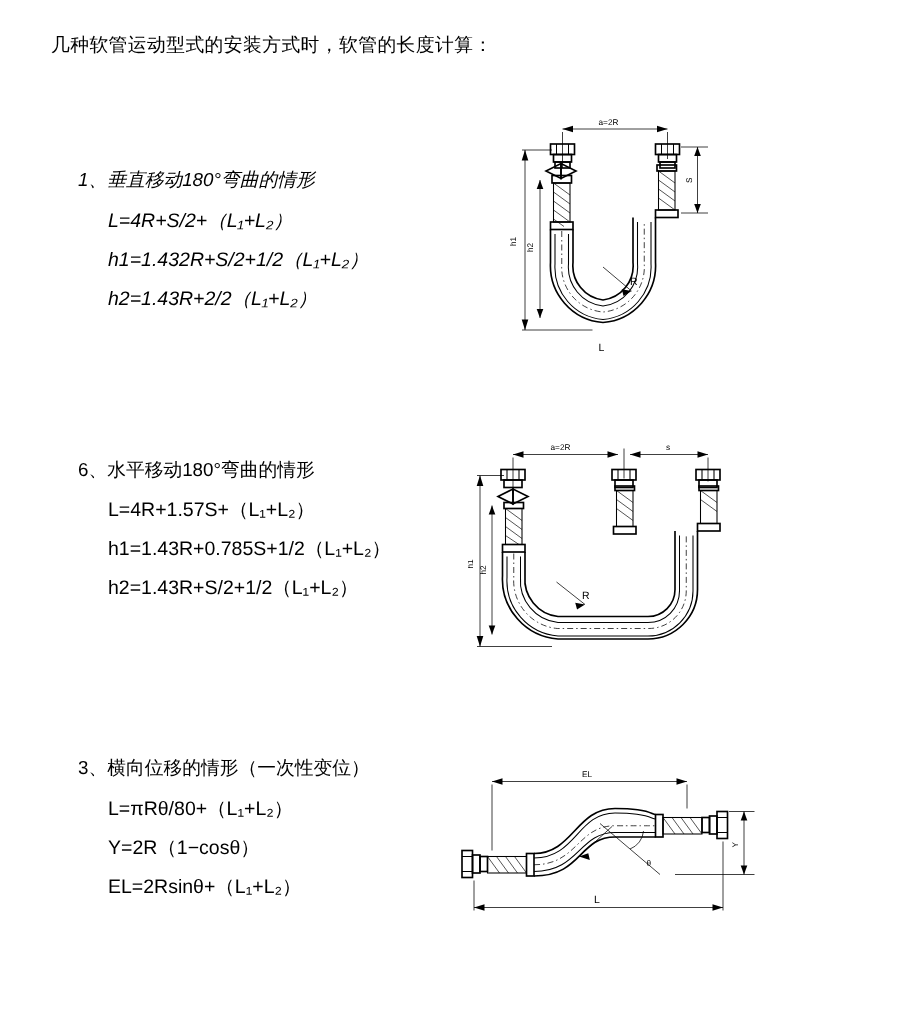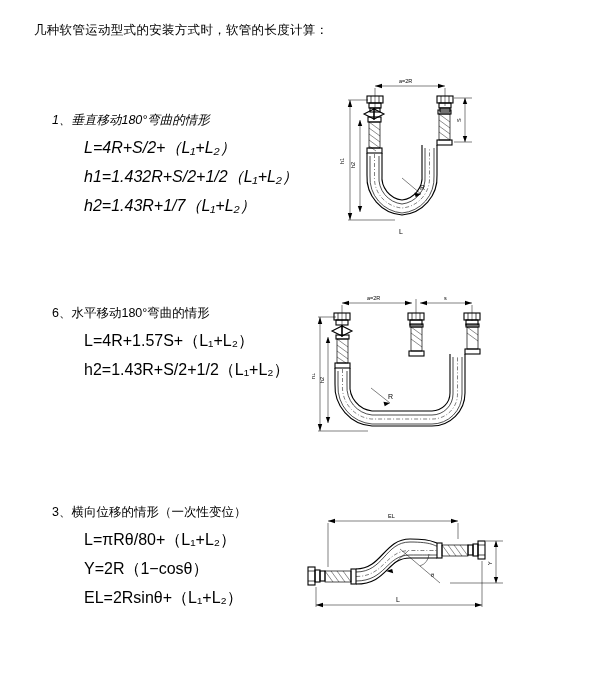--- a/index.html
+++ b/index.html
@@ -30,23 +30,23 @@
   }
   .section {
     position: absolute;
   }
   .sec-title {
     font-size: 12.5px;
     white-space: nowrap;
     margin-bottom: 9px;
   }
   .formula {
-    font-size: 16px;
+    font-size: 13px;
     white-space: nowrap;
-    margin-left: 32px;
+    margin-left: 20px;
     margin-bottom: 8px;
   }
   .fig {
     position: absolute;
   }
   svg { display: block; }
   .thin { fill: none; stroke: #000; stroke-width: 0.7; }
   .med  { fill: none; stroke: #000; stroke-width: 1.1; }
   .dim  { fill: none; stroke: #000; stroke-width: 0.5; }
   .dash { fill: none; stroke: #000; stroke-width: 0.5; stroke-dasharray: 4 2 1 2; }
@@ -59,21 +59,21 @@
 <body>
 
 <div class="page">
 
   <div class="heading">几种软管运动型式的安装方式时，软管的长度计算：</div>
 
   <div class="section" style="left:52px; top:112px;font-style:italic;">
     <div class="sec-title">1、垂直移动180°弯曲的情形</div>
     <div class="formula">L=4R+S/2+（L₁+L₂）</div>
     <div class="formula">h1=1.432R+S/2+1/2（L₁+L₂）</div>
-    <div class="formula">h2=1.43R+1/7（L₁+L₂）</div>
+    <div class="formula">h2=1.43R+2/2（L₁+L₂）</div>
   </div>
 
   <div class="fig" style="left:320px; top:72px;">
     <svg width="190" height="190" viewBox="0 0 190 190">
 
       <line class="dim" x1="55" y1="14" x2="125" y2="14"></line>
       <path class="fillblk" d="M55,14 l7,-2.2 v4.4 z"></path>
       <path class="fillblk" d="M125,14 l-7,-2.2 v4.4 z"></path>
       <text class="lbl" x="79" y="11">a=2R</text>
 
@@ -140,20 +140,21 @@
       <path class="fillblk" d="M145,70 l-2.2,-6 h4.4 z"></path>
       <line class="dim" x1="134" y1="26" x2="152" y2="26"></line>
       <line class="dim" x1="134" y1="70" x2="152" y2="70"></line>
       <text class="lbl" x="141" y="50" transform="rotate(-90 141 50)">S</text>
     </svg>
   </div>
 
   <div class="section" style="left:52px; top:305px;">
     <div class="sec-title">6、水平移动180°弯曲的情形</div>
     <div class="formula">L=4R+1.57S+（L₁+L₂）</div>
+    <div class="formula">h1=1.43R+0.785S+1/2（L₁+L₂）</div>
     <div class="formula">h2=1.43R+S/2+1/2（L₁+L₂）</div>
   </div>
 
   <div class="fig" style="left:312px; top:285px;">
     <svg width="200" height="170" viewBox="0 0 200 170">
 
       <line class="dim" x1="30" y1="18" x2="100" y2="18"></line>
       <path class="fillblk" d="M30,18 l7,-2.2 v4.4 z"></path>
       <path class="fillblk" d="M100,18 l-7,-2.2 v4.4 z"></path>
       <text class="lbl" x="55" y="15">a=2R</text>

